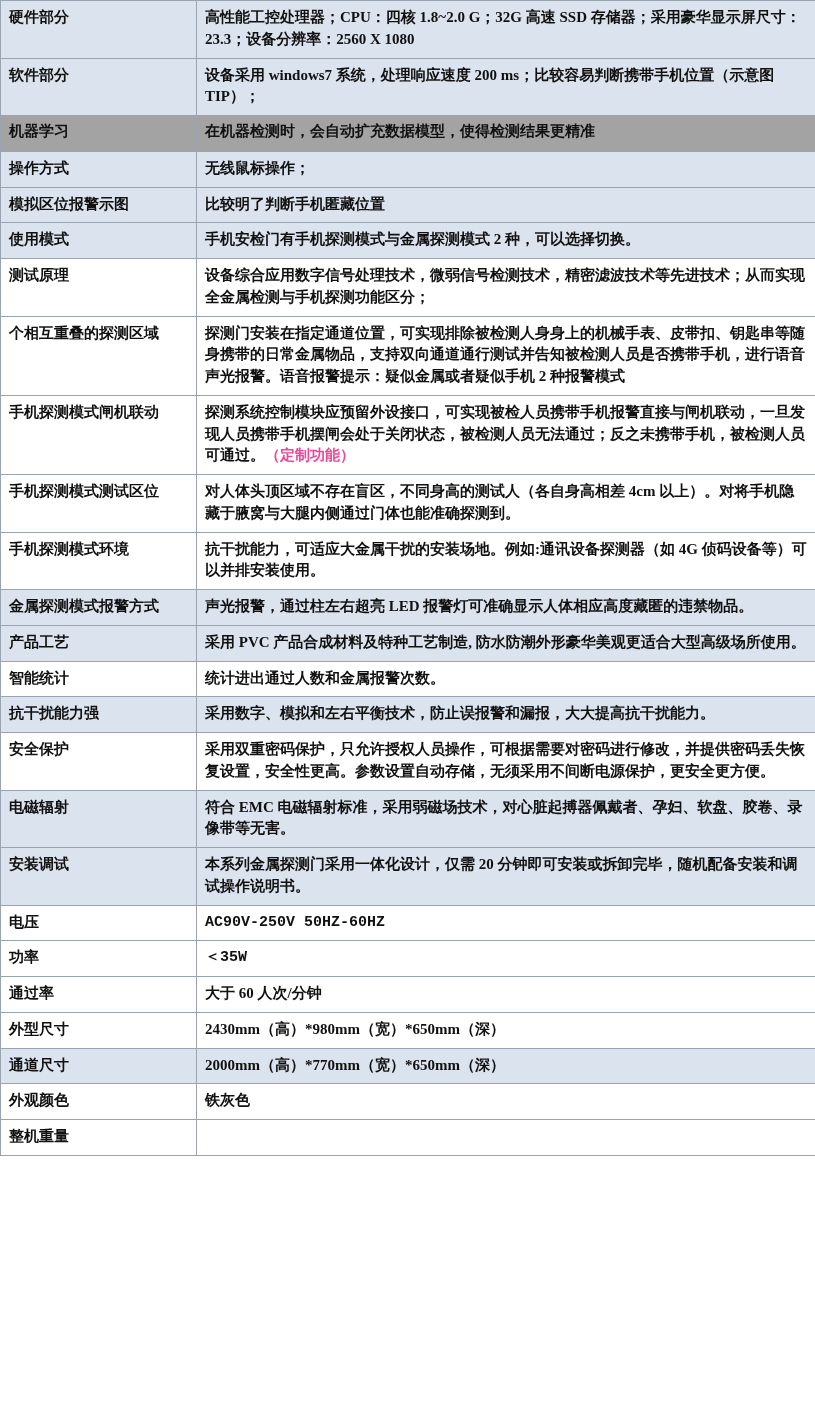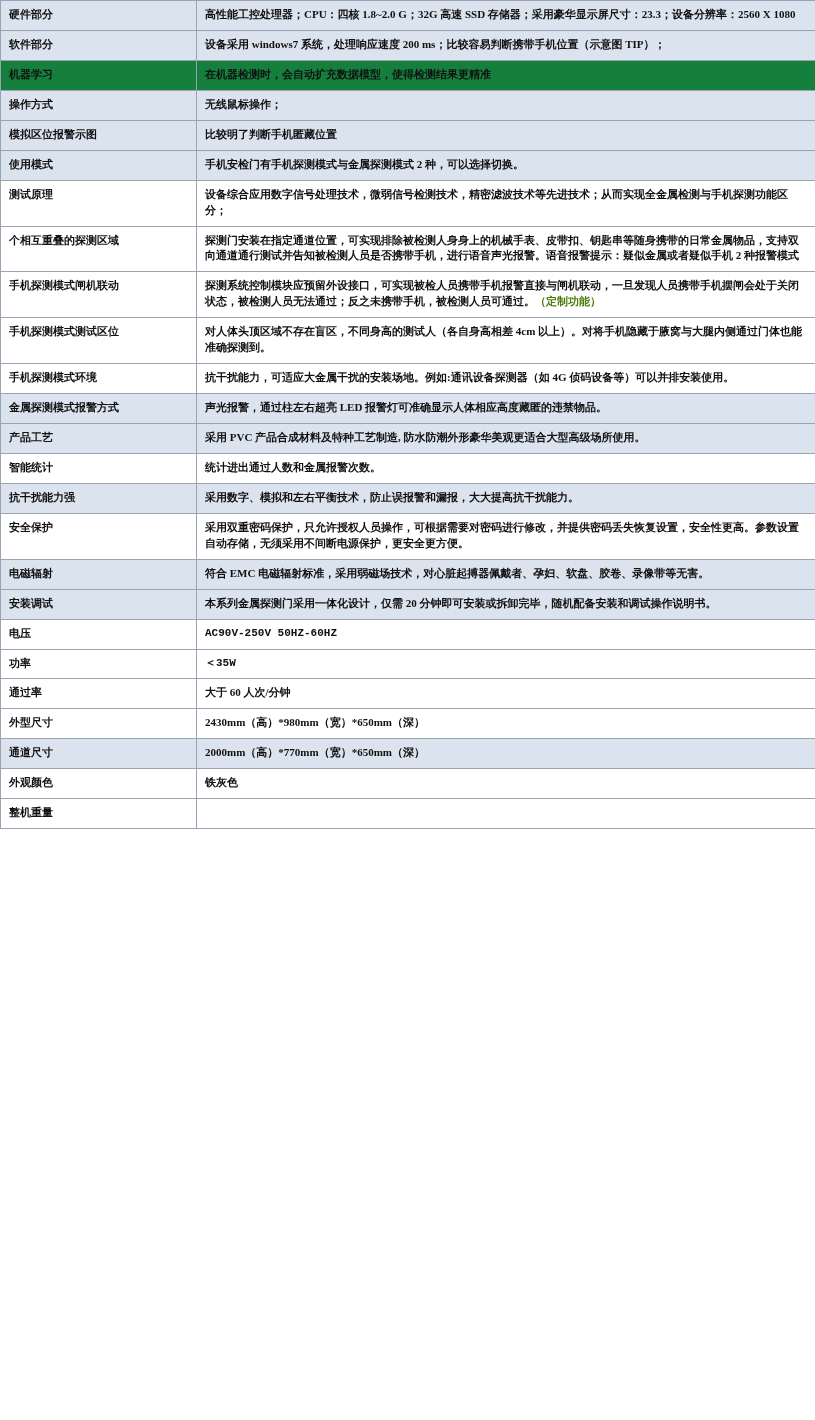--- a/index.html
+++ b/index.html
@@ -16,42 +16,43 @@
     border-collapse: collapse;
     width: 815px;
     table-layout: fixed;
   }
   #spec-table col.c-label { width: 196px; }
   #spec-table col.c-value { width: 619px; }
   #spec-table td {
     border: 1px solid #9aa4b0;
     padding: 6px 8px 7px 8px;
     vertical-align: top;
-    font-size: 11px;
+    font-size: 15px;
     line-height: 1.45;
     word-break: break-word;
   }
   #spec-table td.label {
     font-weight: bold;
     white-space: normal;
   }
   #spec-table td.value {
     font-weight: bold;
   }
   tr.shade td {
     background: #dbe3ee;
   }
   tr.plain td {
     background: #ffffff;
   }
   tr.highlight td {
-    background: #15803d;
+    background: #a3a3a3;
+    font-family: Liberation Mono, monospace;
   }
   .red {
-    color: #4d7c0f;
+    color: #ec4899;
     text-align: right;
   }
   .mono-ish {
     font-family: Liberation Mono, monospace;
     font-size: 14.5px;
   }
 </style>
 </head>
 <body>
 

